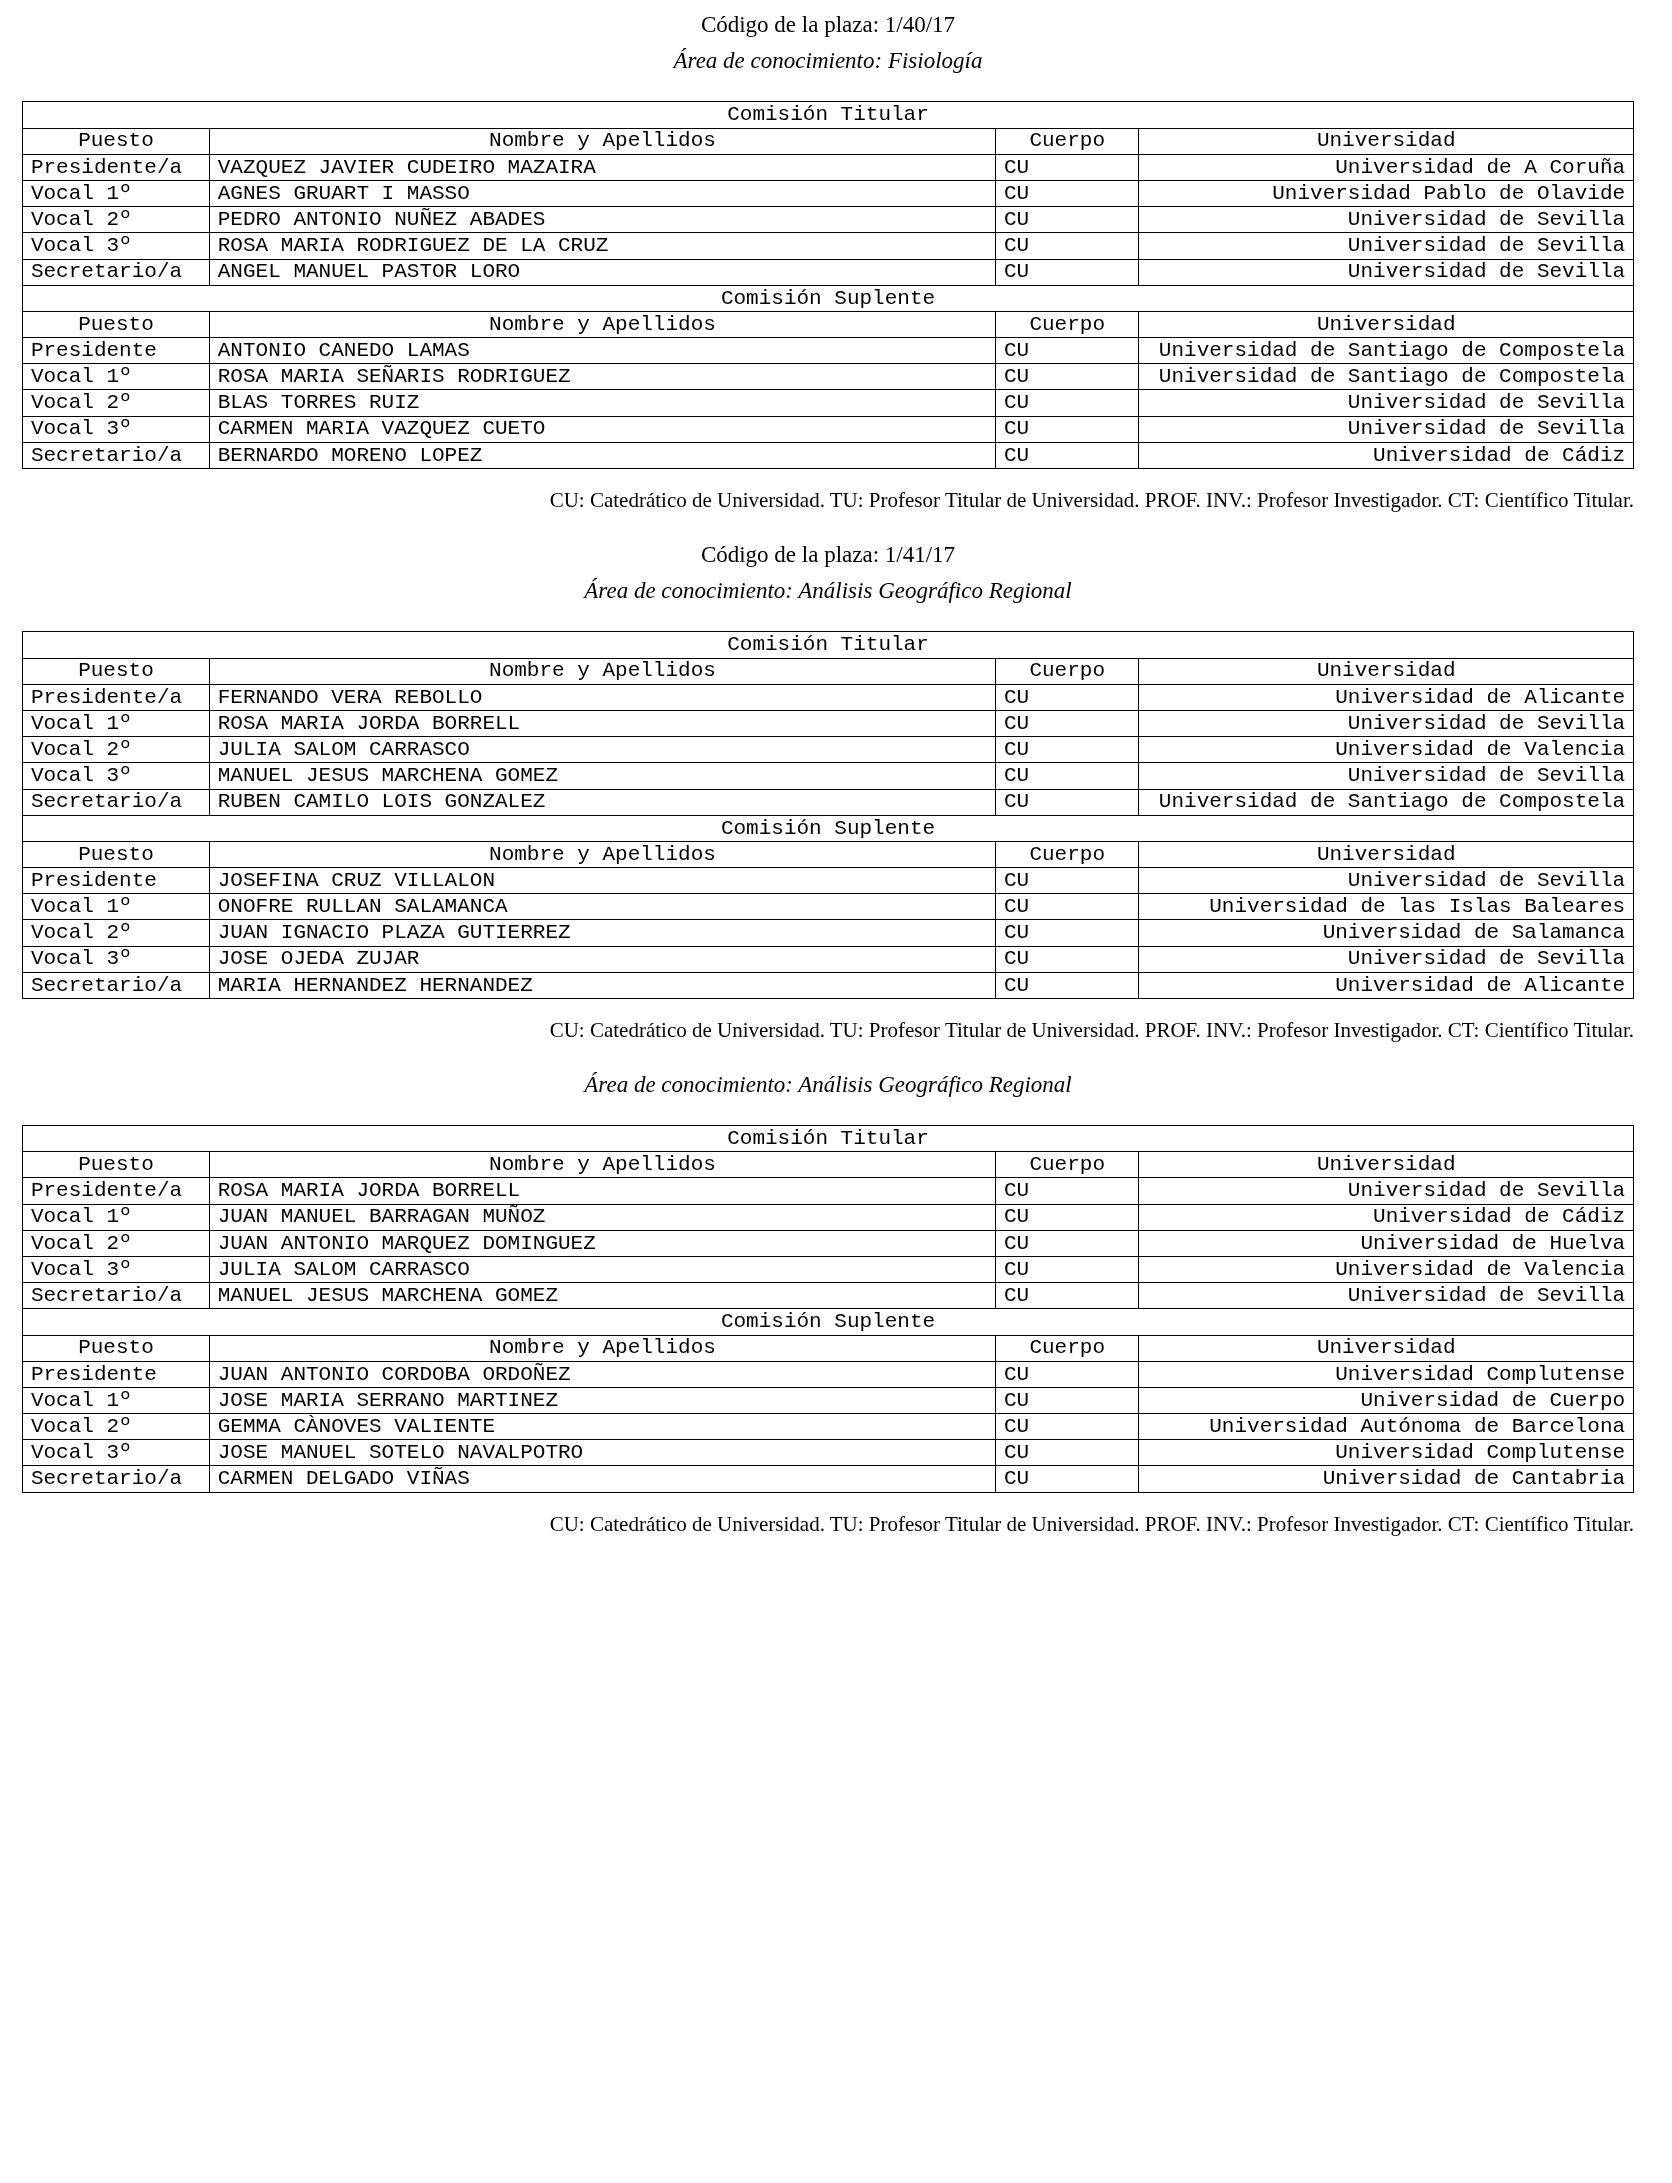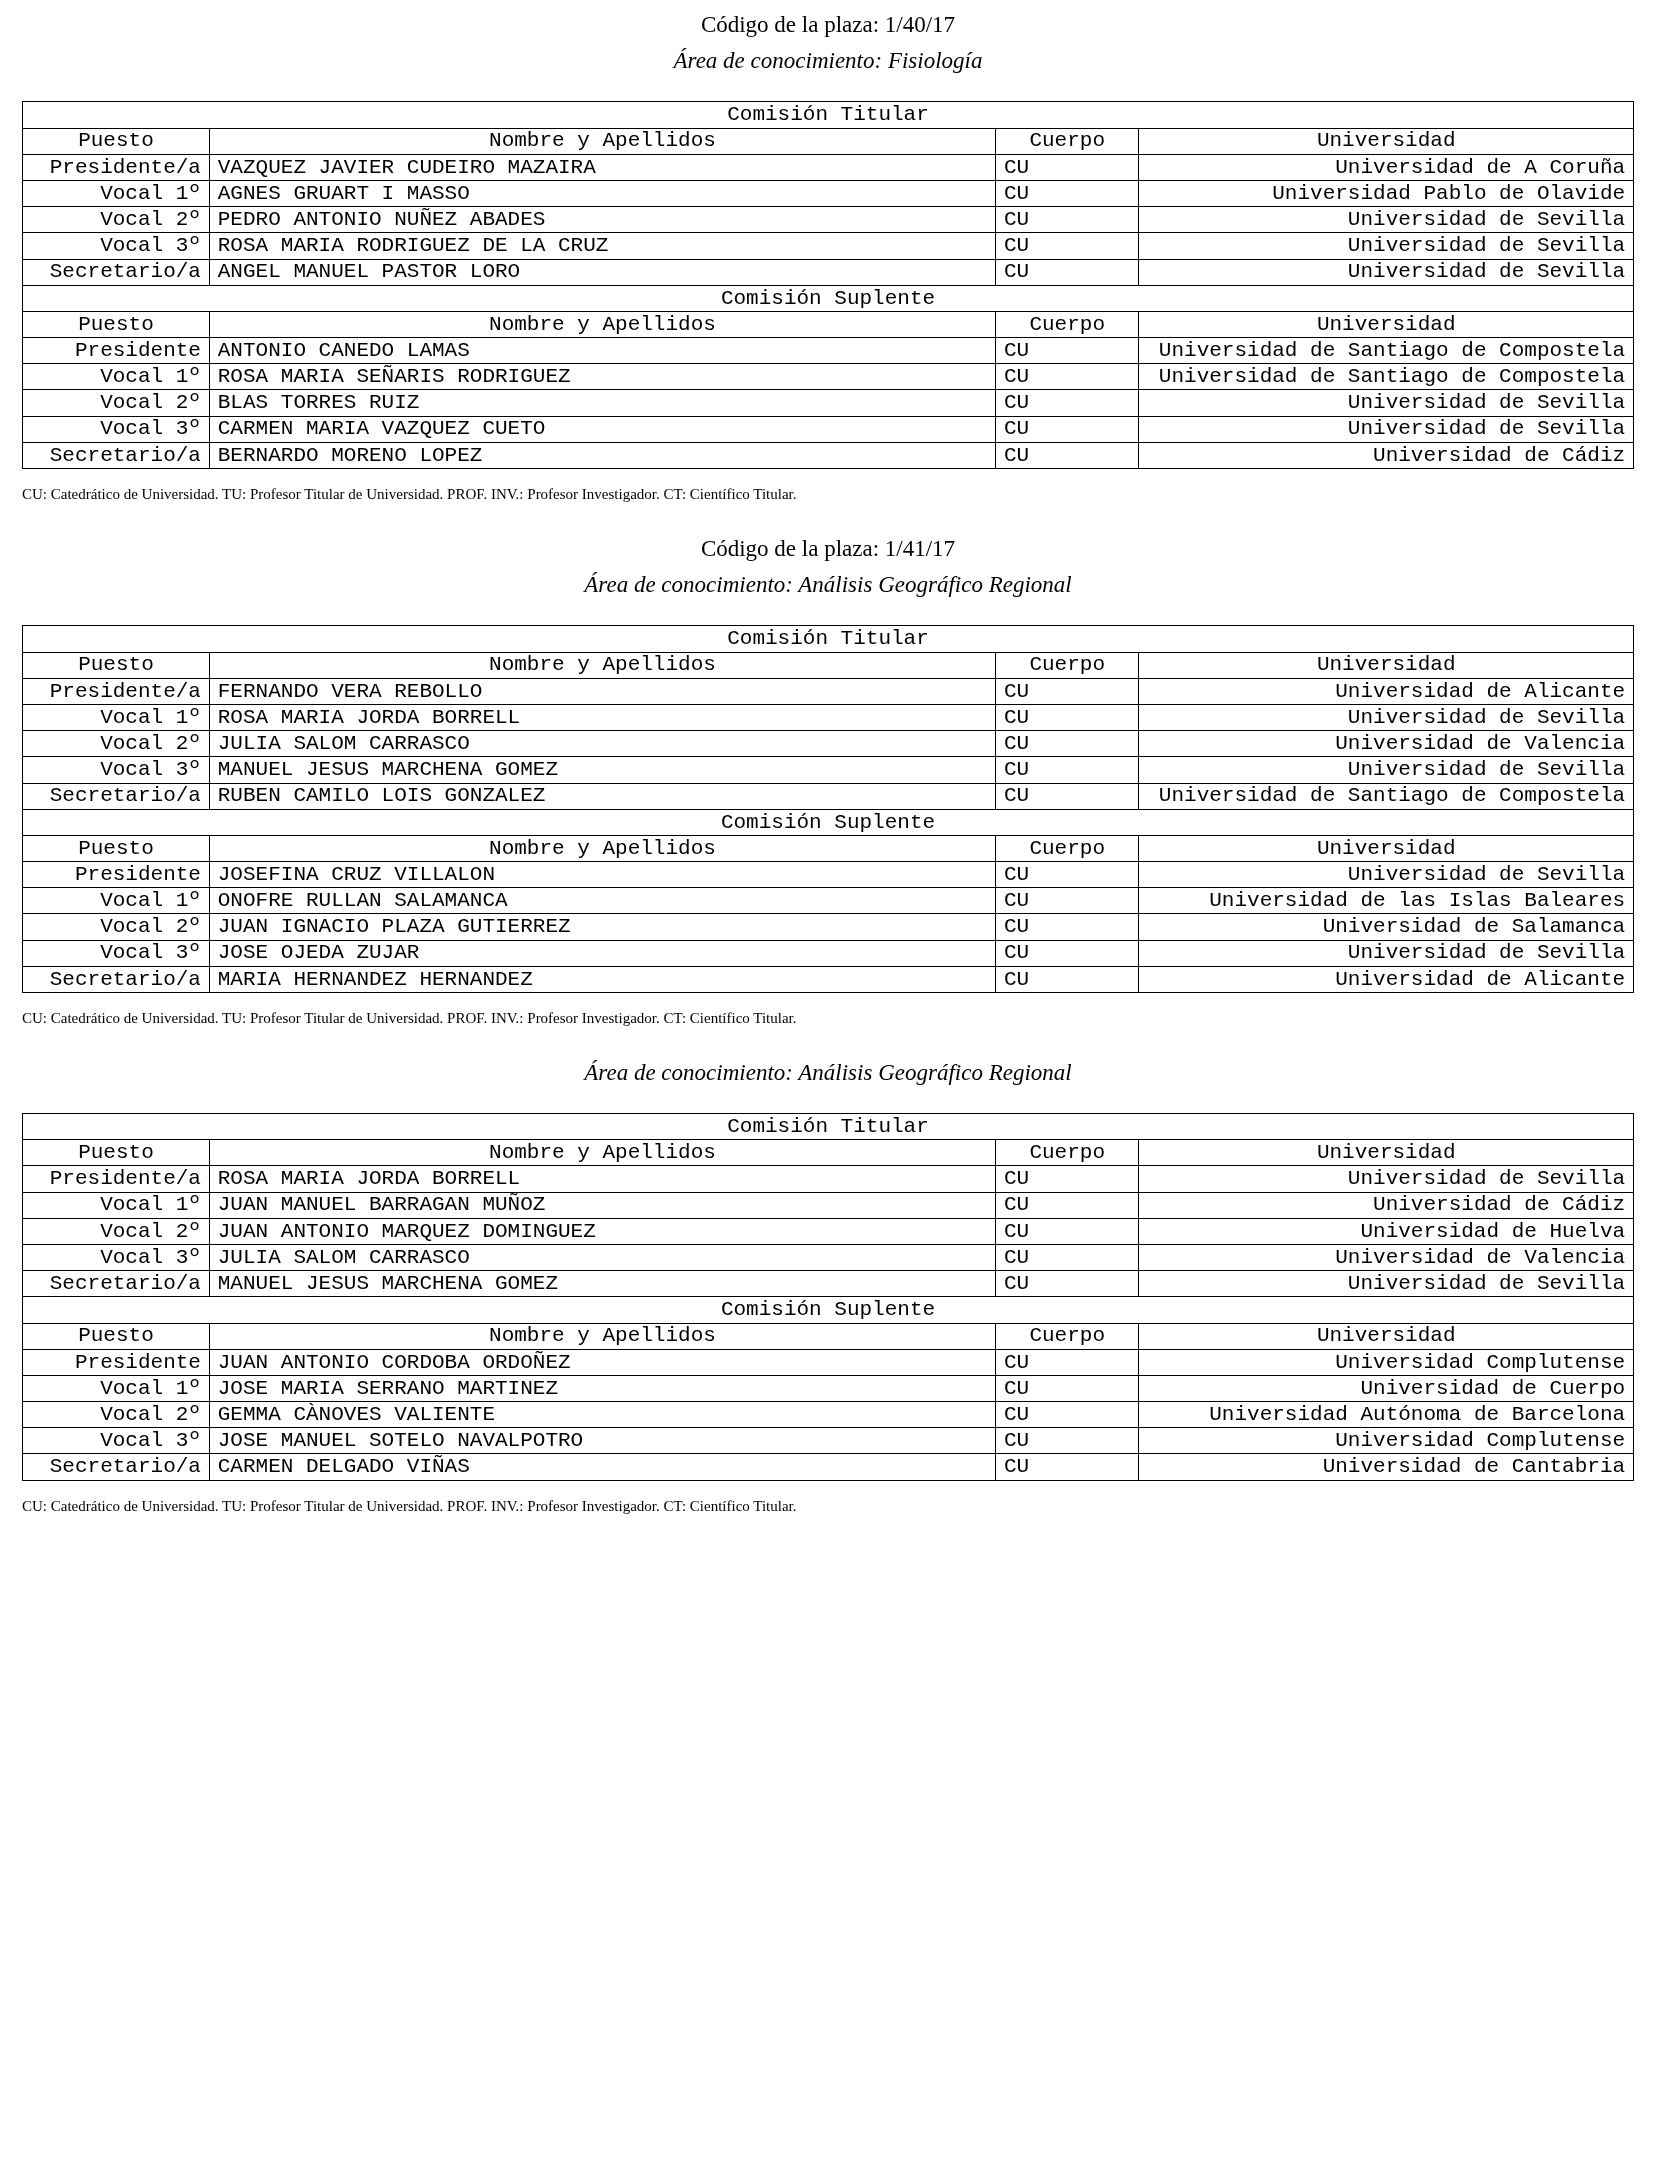--- a/index.html
+++ b/index.html
@@ -36,30 +36,30 @@
     font-size: 21px;
     line-height: 23.6px;
     height: 26px;
     padding: 0.8px 7.9px;
     white-space: nowrap;
     overflow: hidden;
     vertical-align: middle;
   }
   td.band-cell { text-align: center; }
   td.head-cell { text-align: center; }
-  td.col-puesto { text-align: right; }
+  td.col-puesto { text-align: left; }
   td.col-nombre { text-align: left; }
   td.col-cuerpo { text-align: left; }
   td.col-universidad { text-align: right; }
   .footnote {
-    font-size: 15px;
+    font-size: 21px;
     line-height: 25px;
-    margin-top: 13px;
+    margin-top: 19px;
     margin-bottom: 28px;
-    text-align: left;
+    text-align: right;
   }
   col.c-puesto { width: 11.6%; }
   col.c-nombre { width: 48.8%; }
   col.c-cuerpo { width: 8.9%; }
   col.c-universidad { width: 30.7%; }
 </style>
 </head>
 <body>
 
 <div class="page" id="doc-root">

